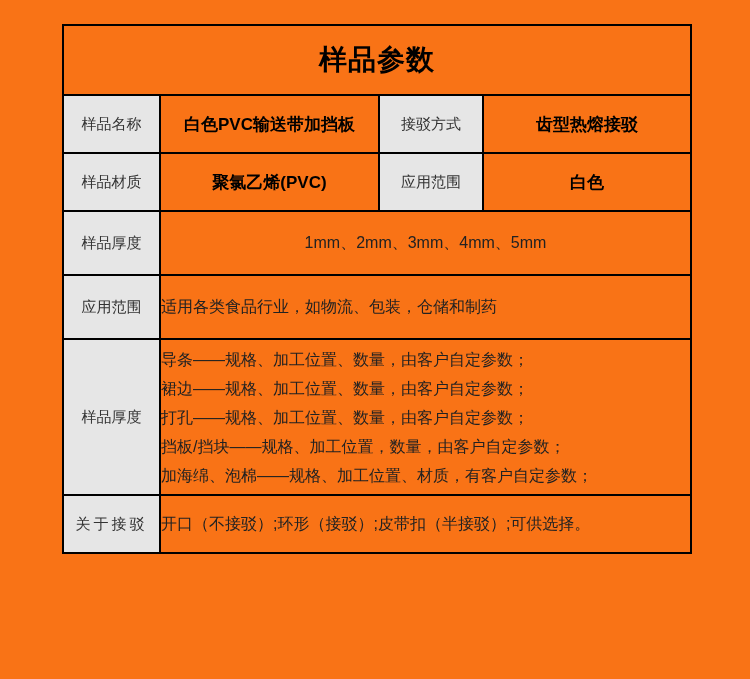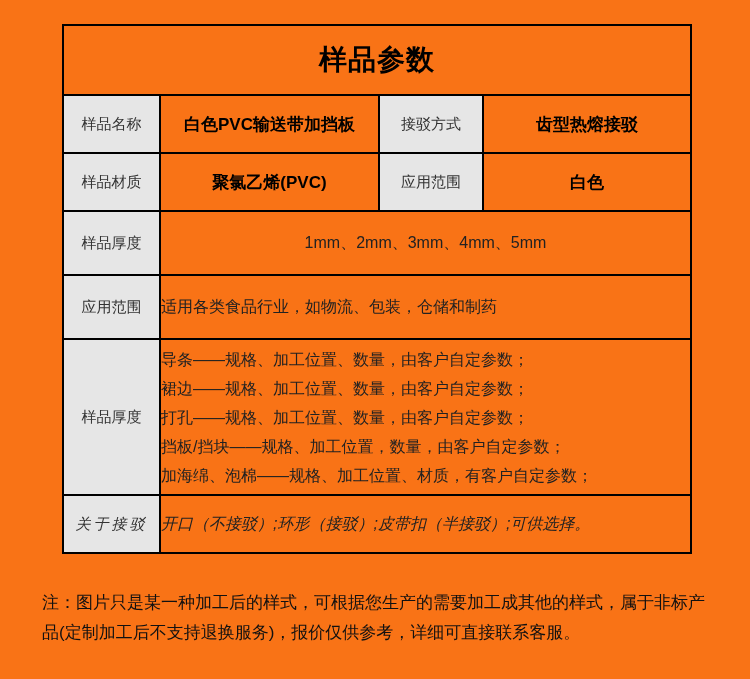--- a/index.html
+++ b/index.html
@@ -61,21 +61,21 @@
   td.val-left {
     text-align: left;
     font-size: 16px;
     color: #222222;
     padding-left: 16px;
     padding-right: 10px;
   }
   tr.r-std td { height: 58px; }
   tr.r-mid td { height: 64px; }
   tr.r-big td { height: 156px; }
-  tr.r-end td { height: 58px; font-style: italic; }
+  tr.r-end td { height: 58px; }
   .multi-line .line {
     line-height: 29px;
     white-space: nowrap;
   }
   .note {
     position: absolute;
     left: 42px;
     top: 588px;
     width: 676px;
     font-size: 17px;
@@ -139,15 +139,14 @@
       </td>
     </tr>
 
     <tr class="r-end">
       <td class="lbl spaced">关于接驳</td>
       <td class="val-left" colspan="3">开口（不接驳）;环形（接驳）;皮带扣（半接驳）;可供选择。</td>
     </tr>
   </tbody>
     </table>
 
-  <div class="note">注：图片只是某一种加工后的样式，可根据您生产的需要加工成其他的样式，属于非标产品(定制加工后不支持退换服务)，报价仅供参考，详细可直接联系客服。</div>
 
 </div>
 
 </body></html>

